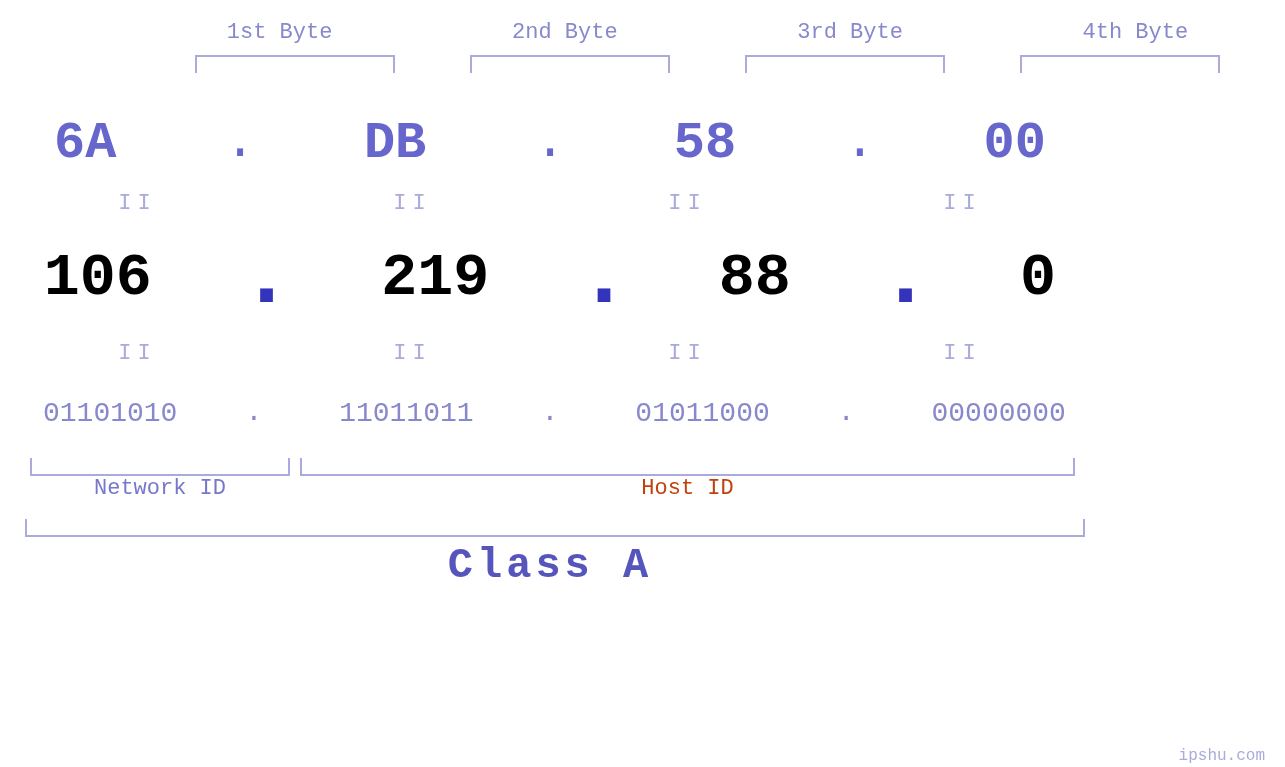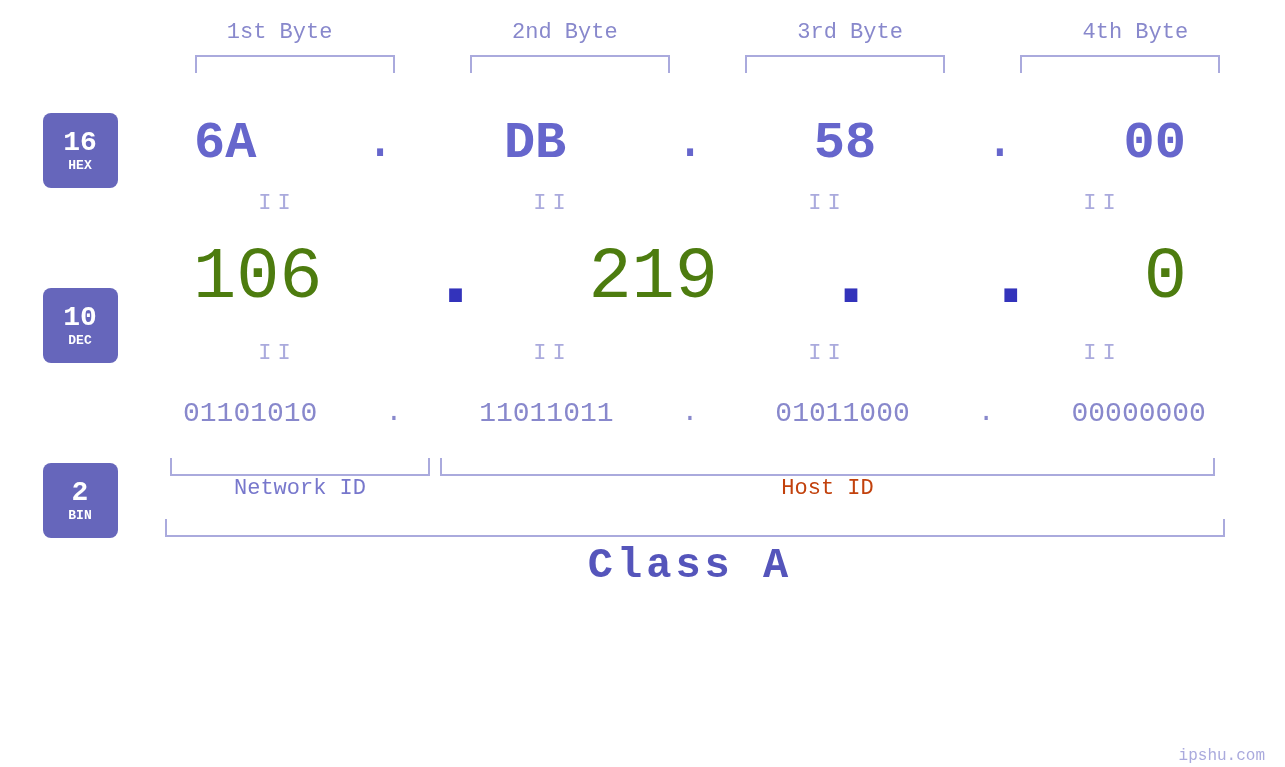--- a/index.html
+++ b/index.html
@@ -96,23 +96,23 @@
       font-family: 'Courier New', Courier, monospace;
     }
 
     .hex-value {
       color: #6666cc;
       font-size: 52px;
       font-weight: bold;
     }
 
     .dec-value {
-      color: #4d7c0f;
-      font-size: 72px;
-      font-weight: normal;
+      color: #000000;
+      font-size: 60px;
+      font-weight: bold;
     }
 
     .bin-value {
       color: #8888cc;
       font-size: 28px;
       font-weight: normal;
       margin-left: 9px;
     }
 
     .dot {
@@ -171,34 +171,20 @@
 
   <div class="top-brackets">
     <div class="bracket-top"></div>
     <div class="bracket-top"></div>
     <div class="bracket-top"></div>
     <div class="bracket-top"></div>
   </div>
 
   <div style="display:flex; width:1285px; flex:1;">
 
-    <div class="badges-column">
-      <div class="badge">
-        <span class="badge-number">16</span>
-        <span class="badge-label">HEX</span>
-      </div>
-      <div class="badge" style="margin-top:40px;">
-        <span class="badge-number">10</span>
-        <span class="badge-label">DEC</span>
-      </div>
-      <div class="badge" style="margin-top:40px;">
-        <span class="badge-number">2</span>
-        <span class="badge-label">BIN</span>
-      </div>
-    </div>
 
     <div style="flex:1; display:flex; flex-direction:column; padding-top:10px;">
 
       <div style="display:flex; align-items:center; justify-content:space-around; width:1100px; height:80px;">
         <span class="byte-value hex-value">6A</span>
         <span class="dot dot-hex">.</span>
         <span class="byte-value hex-value">DB</span>
         <span class="dot dot-hex">.</span>
         <span class="byte-value hex-value">58</span>
         <span class="dot dot-hex">.</span>
@@ -210,20 +196,21 @@
         <span class="equals-cell" style="width:200px; color:#aaaadd; font-size:22px; letter-spacing:6px;">II</span>
         <span class="equals-cell" style="width:200px; color:#aaaadd; font-size:22px; letter-spacing:6px;">II</span>
         <span class="equals-cell" style="width:200px; color:#aaaadd; font-size:22px; letter-spacing:6px;">II</span>
       </div>
 
       <div style="display:flex; align-items:center; justify-content:space-around; width:1100px; height:110px;">
         <span class="byte-value dec-value">106</span>
         <span class="dot dot-dec">.</span>
         <span class="byte-value dec-value">219</span>
         <span class="dot dot-dec">.</span>
+        <span class="byte-value dec-value">88</span>
         <span class="dot dot-dec">.</span>
         <span class="byte-value dec-value">0</span>
       </div>
 
       <div style="display:flex; align-items:center; justify-content:space-around; width:1100px; height:40px;">
         <span style="width:200px; text-align:center; color:#aaaadd; font-size:22px; letter-spacing:6px;">II</span>
         <span style="width:200px; text-align:center; color:#aaaadd; font-size:22px; letter-spacing:6px;">II</span>
         <span style="width:200px; text-align:center; color:#aaaadd; font-size:22px; letter-spacing:6px;">II</span>
         <span style="width:200px; text-align:center; color:#aaaadd; font-size:22px; letter-spacing:6px;">II</span>
       </div>

